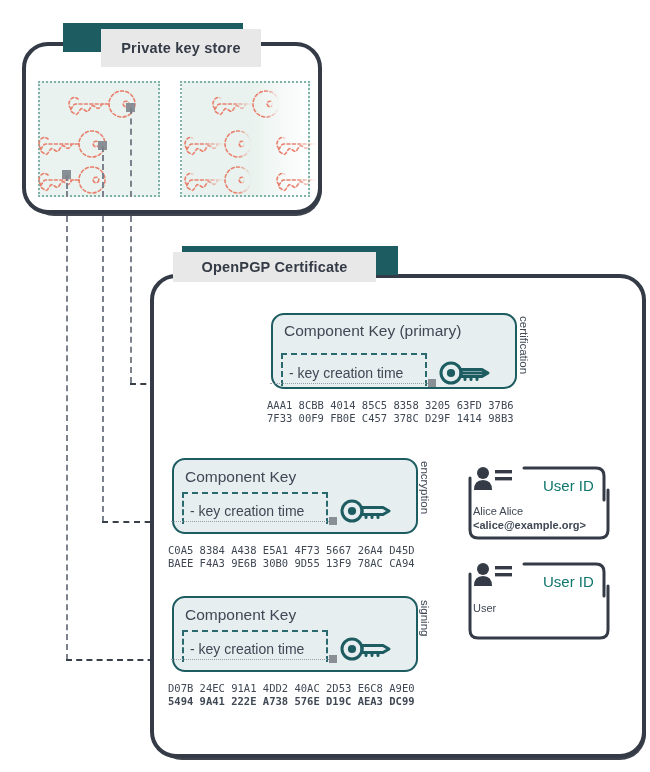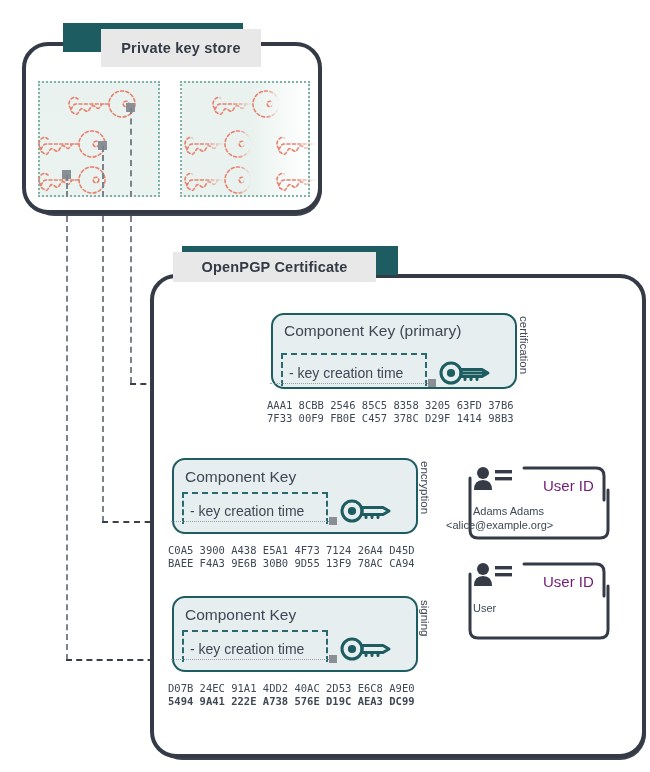--- a/index.html
+++ b/index.html
@@ -34,21 +34,21 @@
                border-top:2px dashed #2a6a6e;border-right:2px dashed #2a6a6e;
                border-bottom:none;box-sizing:border-box;}
   .ckey-sub{position:absolute;color:#3f4854;font-size:14px;}
   .vlabel{position:absolute;color:#3f4854;font-size:11.5px;
           writing-mode:vertical-rl;text-orientation:mixed;
           white-space:nowrap;}
 
   
   .fp{position:absolute;font-family:"DejaVu Sans Mono", monospace;
       font-size:10.5px;color:#3f4854;line-height:13px;white-space:pre;}
-  .uid-title{position:absolute;color:#701a75;font-size:15px;text-align:right;}
+  .uid-title{position:absolute;color:#0f766e;font-size:15px;text-align:right;}
   .uid-line{position:absolute;color:#3f4854;font-size:11px;line-height:14px;}
 
   
   .vline{position:absolute;border-left:2px dashed #7b828c;}
   .hline{position:absolute;border-top:2px dashed #3a4049;}
   .dotline{position:absolute;border-top:1.5px dotted #9aa0a8;}
 
   svg{display:block;overflow:visible;}
 </style>
 </head>
@@ -153,39 +153,39 @@
 <div class="anchor" style="left:428px;top:379px;width:8px;height:8px;"></div>
 <svg class="abs" style="left:438px;top:359px;" width="62" height="28">
   <g fill="none" stroke="#1d5c60" stroke-width="3" stroke-linecap="round" stroke-linejoin="round">
     <circle cx="13" cy="14" r="10"></circle>
       <circle cx="13" cy="14" r="2.6" fill="#1d5c60"></circle>
     <path d="M23 14 h23 l0 0 M23 10.5 h21 l6 3.5 l-6 3.5 h-21 z" fill="none"></path>
     <path d="M27 17.5 v3 M33 17.5 v3 M39 17.5 v3"></path>
   </g>
 </svg>
 <div class="vlabel" style="left:518px;top:316px;height:72px;">certification</div>
-<div class="fp" style="left:267px;top:399px;">AAA1 8CBB 2546 85C5 8358 3205 63FD 37B6</div>
+<div class="fp" style="left:267px;top:399px;">AAA1 8CBB 4014 85C5 8358 3205 63FD 37B6</div>
 <div class="fp" style="left:267px;top:412px;">7F33 00F9 FB0E C457 378C D29F 1414 98B3</div>
 
 <div class="ckey" style="left:172px;top:458px;width:246px;height:76px;"></div>
 <div class="ckey-title" style="left:185px;top:468px;">Component Key</div>
 <div class="ckey-dashed" style="left:182px;top:492px;width:146px;height:32px;"></div>
 <div class="ckey-sub" style="left:190px;top:503px;">- key creation time</div>
 <div class="dotline" style="left:171px;top:521px;width:166px;"></div>
 <div class="anchor" style="left:329px;top:517px;width:8px;height:8px;"></div>
 <svg class="abs" style="left:339px;top:497px;" width="62" height="28">
   <g fill="none" stroke="#1d5c60" stroke-width="3" stroke-linecap="round" stroke-linejoin="round">
     <circle cx="13" cy="14" r="10"></circle>
       <circle cx="13" cy="14" r="2.6" fill="#1d5c60"></circle>
     <path d="M23 10.5 h21 l6 3.5 l-6 3.5 h-21 z" fill="none"></path>
     <path d="M27 17.5 v3 M33 17.5 v3 M39 17.5 v3"></path>
   </g>
 </svg>
 <div class="vlabel" style="left:419px;top:461px;height:72px;">encryption</div>
-<div class="fp" style="left:168px;top:544px;">C0A5 3900 A438 E5A1 4F73 7124 26A4 D45D</div>
+<div class="fp" style="left:168px;top:544px;">C0A5 8384 A438 E5A1 4F73 5667 26A4 D45D</div>
 <div class="fp" style="left:168px;top:557px;">BAEE F4A3 9E6B 30B0 9D55 13F9 78AC CA94</div>
 
 <div class="ckey" style="left:172px;top:596px;width:246px;height:76px;"></div>
 <div class="ckey-title" style="left:185px;top:606px;">Component Key</div>
 <div class="ckey-dashed" style="left:182px;top:630px;width:146px;height:32px;"></div>
 <div class="ckey-sub" style="left:190px;top:641px;">- key creation time</div>
 <div class="dotline" style="left:171px;top:659px;width:166px;"></div>
 <div class="anchor" style="left:329px;top:655px;width:8px;height:8px;"></div>
 <svg class="abs" style="left:339px;top:635px;" width="62" height="28">
   <g fill="none" stroke="#1d5c60" stroke-width="3" stroke-linecap="round" stroke-linejoin="round">
@@ -203,22 +203,22 @@
   <path d="M8 18 v52 q0 8 8 8 h122 q8 0 8 -8 v-40" fill="none" stroke="#343b46" stroke-width="3" stroke-linecap="round"></path>
   <path d="M62 8 h72 q8 0 8 8 v24" fill="none" stroke="#343b46" stroke-width="3" stroke-linecap="round"></path>
 </svg>
 <svg class="abs" style="left:472px;top:466px;" width="40" height="26">
   <circle cx="11" cy="7" r="6" fill="#343b46"></circle>
   <path d="M2 24 q0 -10 9 -10 q9 0 9 10 z" fill="#343b46"></path>
   <rect x="23" y="4" width="17" height="3.4" fill="#343b46"></rect>
   <rect x="23" y="11" width="17" height="3.4" fill="#343b46"></rect>
 </svg>
 <div class="uid-title" style="left:543px;top:477px;">User ID</div>
-<div class="uid-line" style="left:473px;top:504px;">Adams Adams</div>
-<div class="uid-line" style="left:446px;top:518px;">&lt;alice@example.org&gt;</div>
+<div class="uid-line" style="left:473px;top:504px;">Alice Alice</div>
+<div class="uid-line" style="left:473px;top:518px;font-weight:bold;">&lt;alice@example.org&gt;</div>
 
 <svg class="abs" style="left:462px;top:556px;" width="152" height="92">
   <path d="M8 18 v56 q0 8 8 8 h122 q8 0 8 -8 v-44" fill="none" stroke="#343b46" stroke-width="3" stroke-linecap="round"></path>
   <path d="M62 8 h72 q8 0 8 8 v24" fill="none" stroke="#343b46" stroke-width="3" stroke-linecap="round"></path>
 </svg>
 <svg class="abs" style="left:472px;top:562px;" width="40" height="26">
   <circle cx="11" cy="7" r="6" fill="#343b46"></circle>
   <path d="M2 24 q0 -10 9 -10 q9 0 9 10 z" fill="#343b46"></path>
   <rect x="23" y="4" width="17" height="3.4" fill="#343b46"></rect>
   <rect x="23" y="11" width="17" height="3.4" fill="#343b46"></rect>

